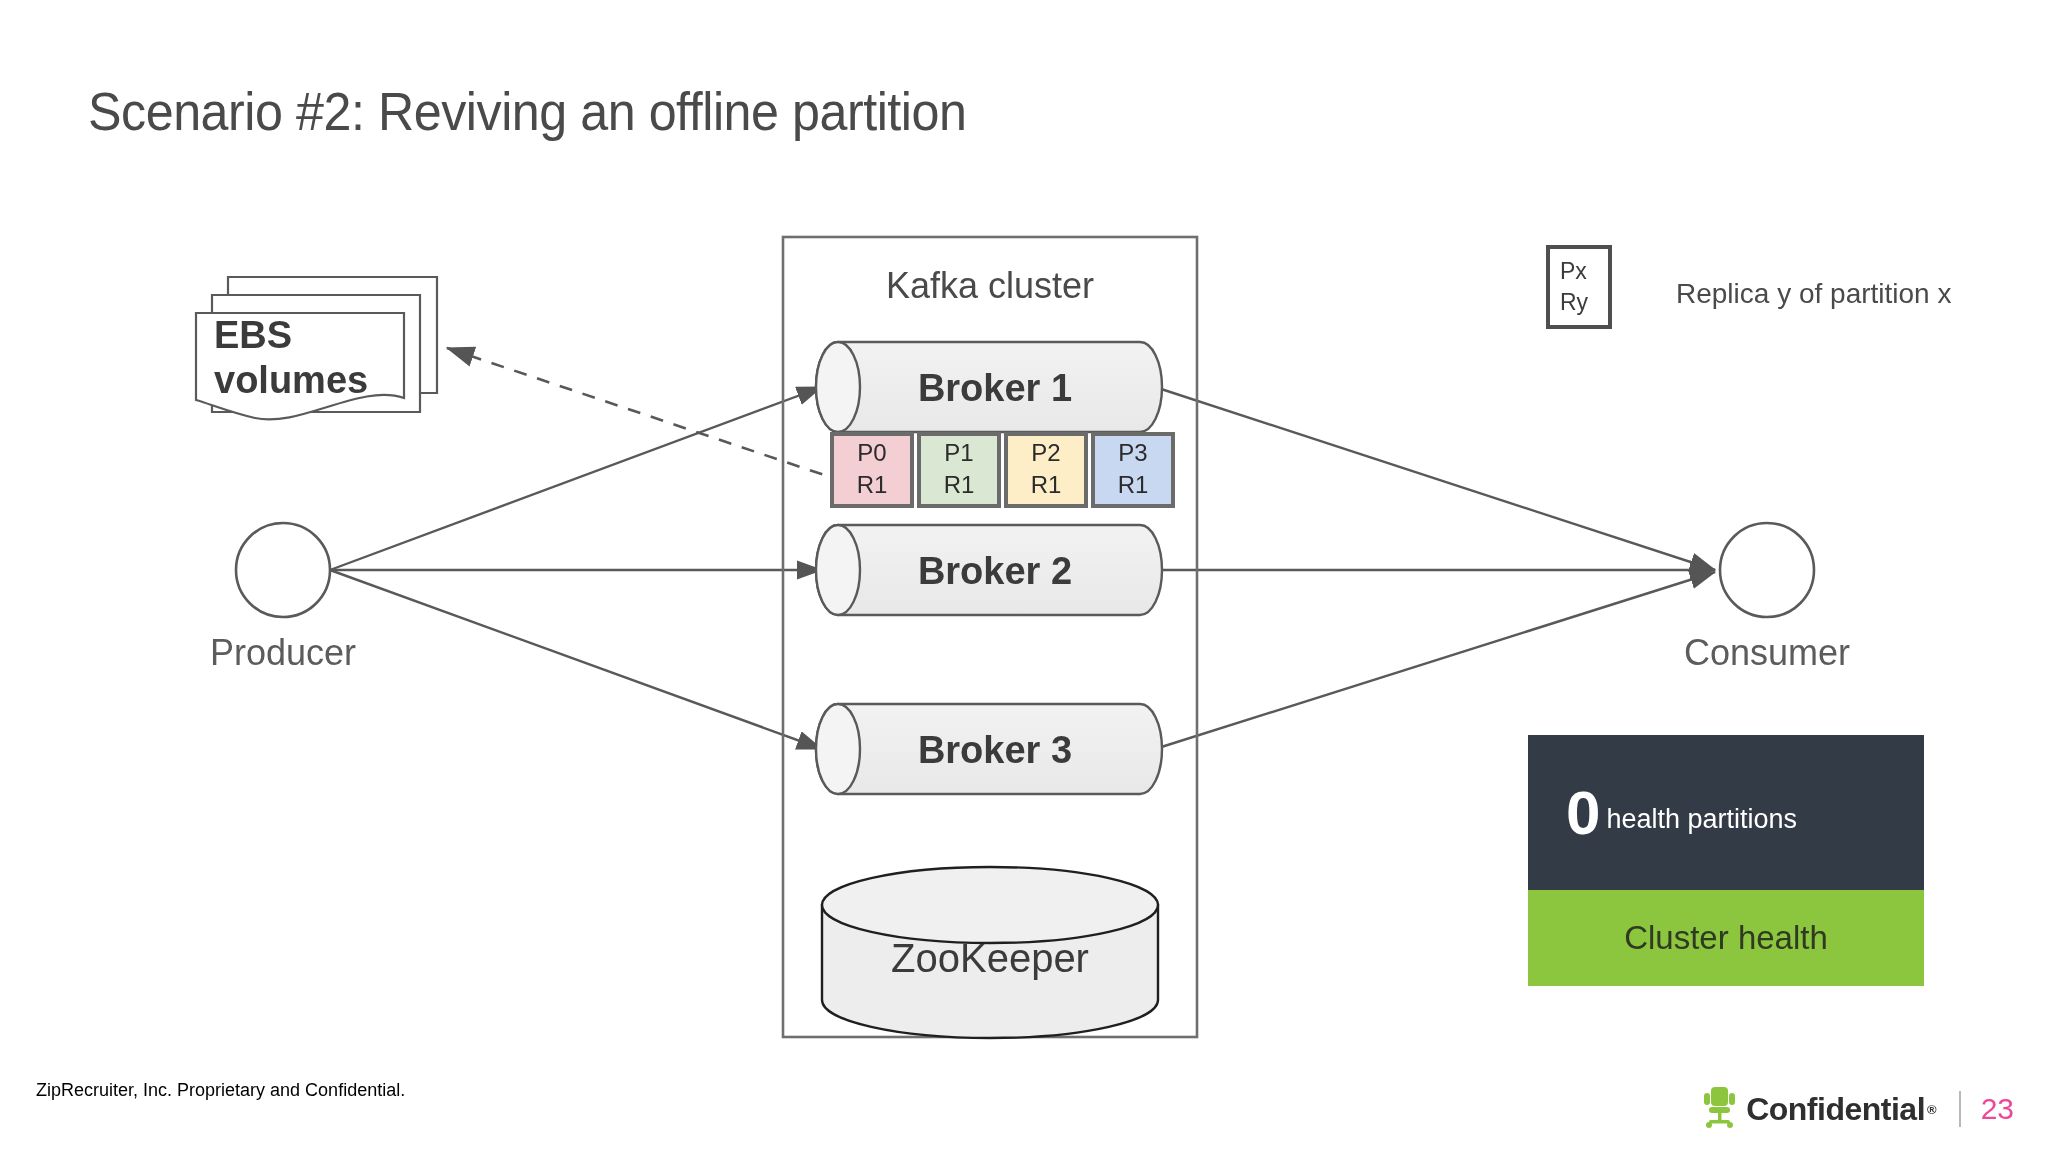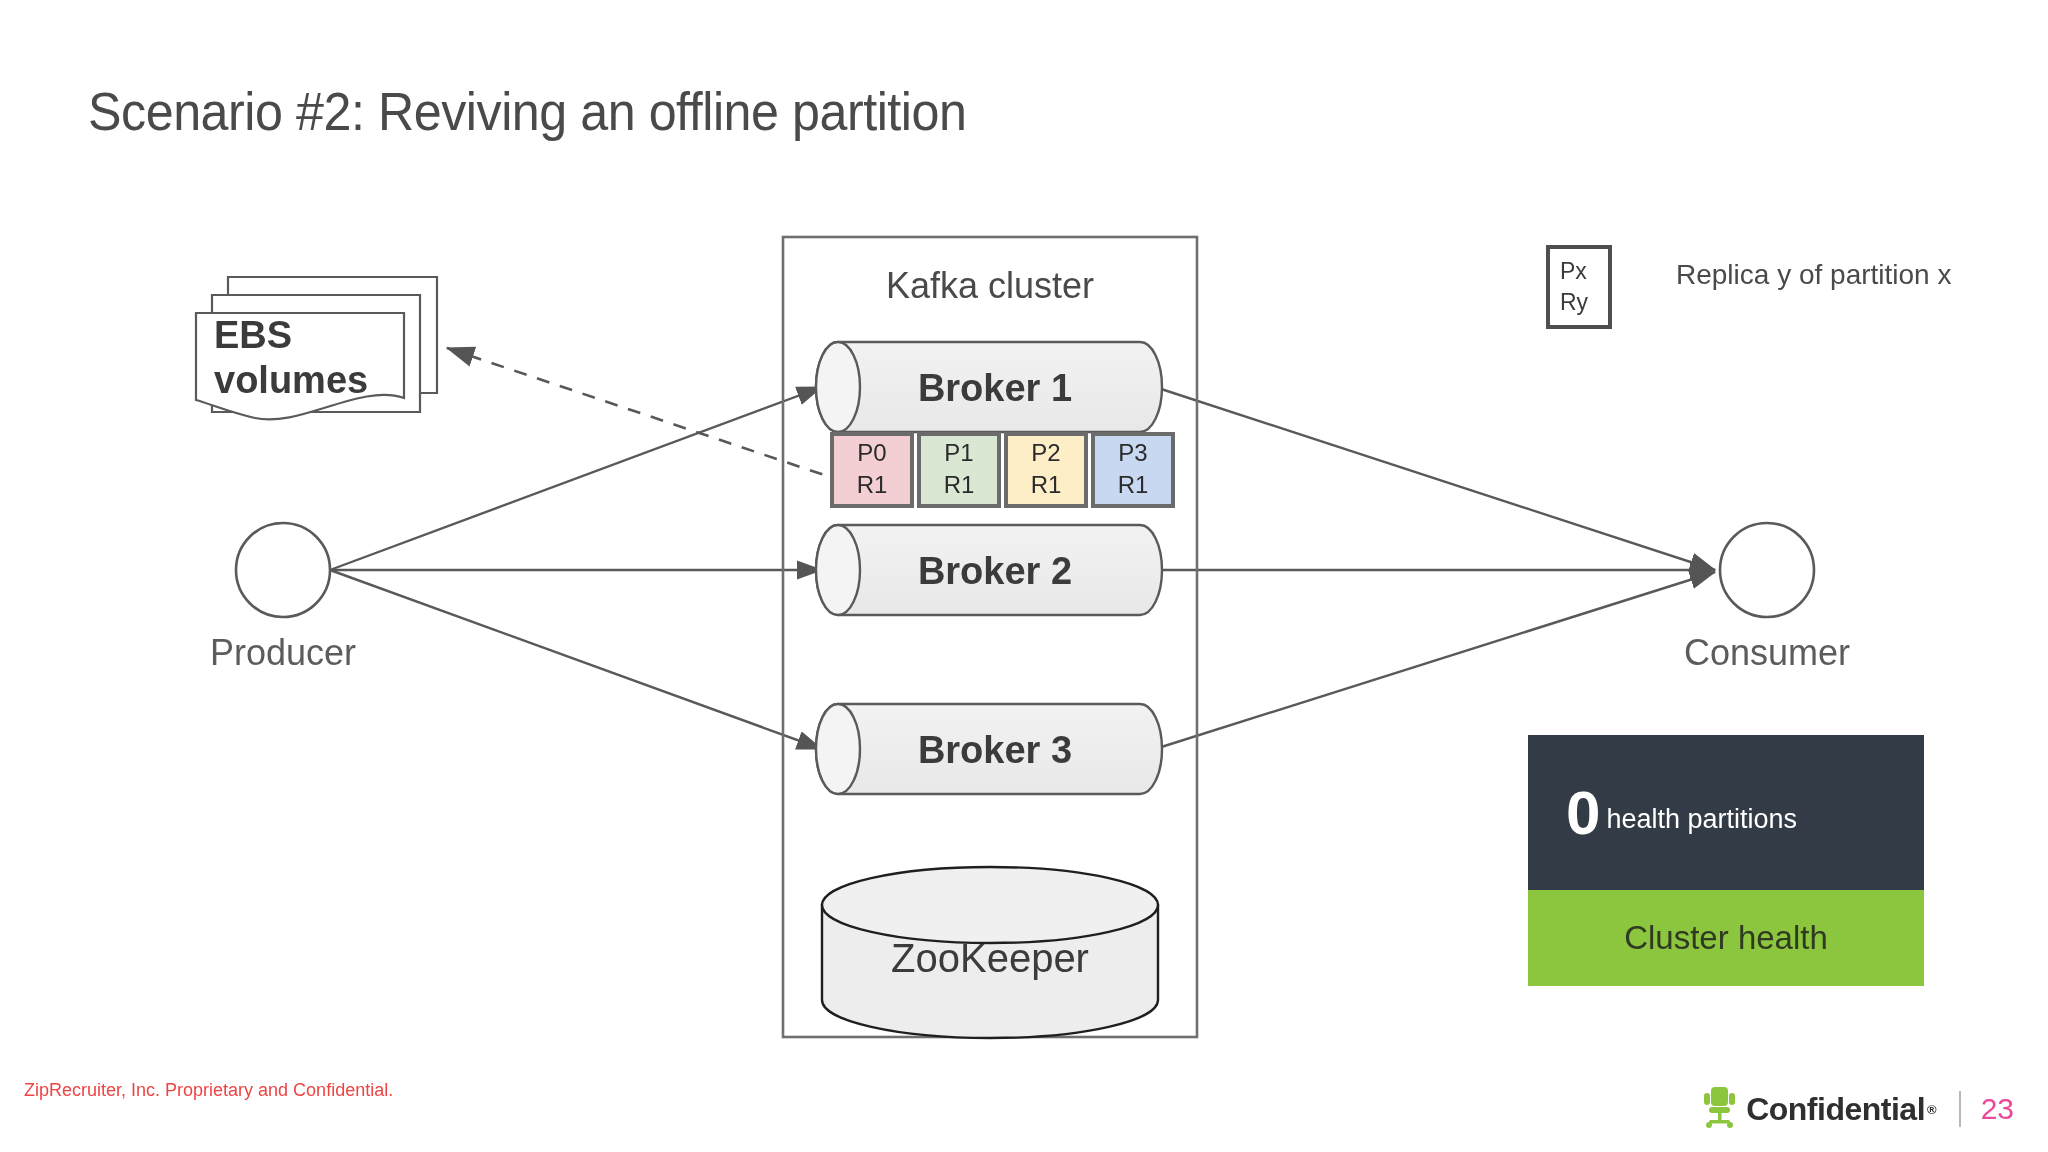--- a/index.html
+++ b/index.html
@@ -81,20 +81,21 @@
     font-weight: 400;
     color: #2f3a22;
   }
 
   
   #legend {
     position: absolute;
     left: 1546px;
     top: 245px;
     display: flex;
+    align-items: center;
   }
   #legend-box {
     width: 66px;
     height: 84px;
     border: 4px solid #4f4f4f;
     background: #ffffff;
     box-sizing: border-box;
     display: flex;
     flex-direction: column;
     justify-content: center;
@@ -112,26 +113,26 @@
     font-size: 28px;
     font-weight: 300;
     color: #4a4a4a;
     white-space: nowrap;
     margin-top: 14px;
   }
 
   
   #footer-legal {
     position: absolute;
-    left: 24px;
+    left: 36px;
     top: 1077px;
     font-size: 18px;
     font-weight: 400;
     line-height: 1.5;
-    color: #ef4444;
+    color: #000000;
   }
   #footer-brand {
     position: absolute;
     right: 34px;
     top: 1085px;
     display: flex;
     align-items: center;
   }
   #brand-name {
     font-size: 32px;

